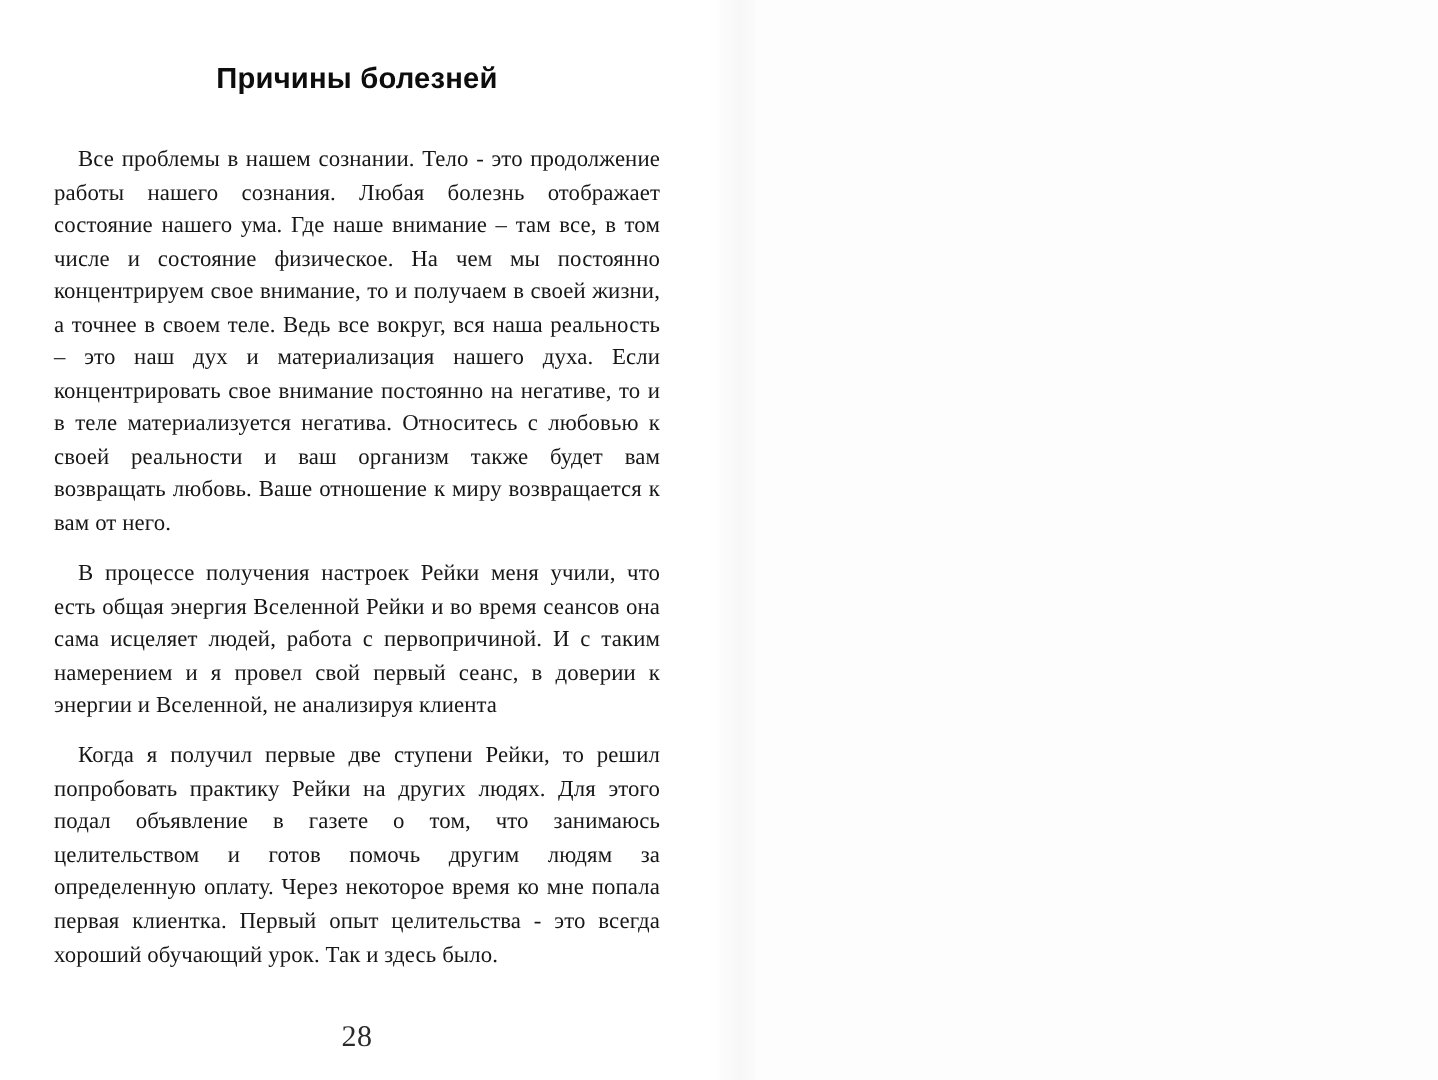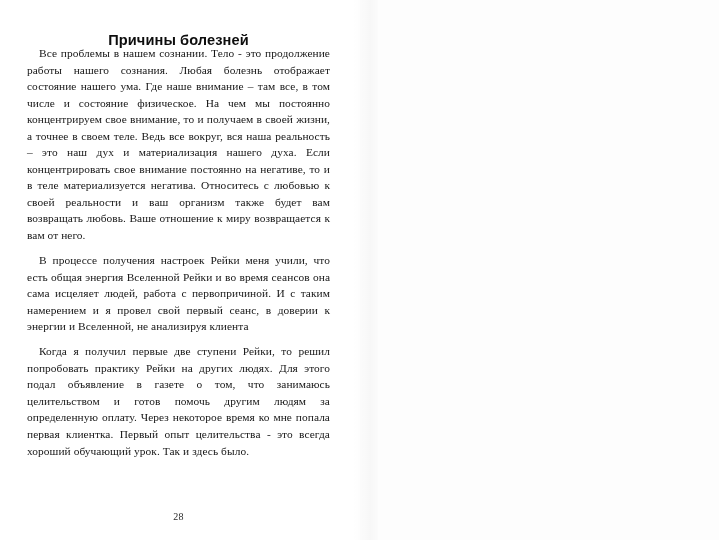--- a/index.html
+++ b/index.html
@@ -52,21 +52,21 @@
   .text-block {
     position: absolute;
     font-size: 11.4px;
     line-height: 16.55px;
     text-align: justify;
     text-justify: inter-word;
     letter-spacing: 0.06px;
     color: #161616;
   }
 
-  .left-block  { left: 27px;  top: 45px;  width: 303px; }
+  .left-block  { left: 27px;  top: 72px;  width: 303px; }
 
   .chapter-title {
     position: absolute;
     left: 27px;
     top: 32px;
     width: 303px;
     text-align: center;
     font-family: "Liberation Sans", "DejaVu Sans", sans-serif;
     font-weight: 700;
     font-size: 14.6px;
@@ -80,21 +80,21 @@
   }
   p + p { margin-top: 8.5px; }
 
   
   p { text-align-last: left; }
 
   .folio {
     position: absolute;
     width: 303px;
     text-align: center;
-    font-size: 10px;
+    font-size: 15px;
     color: #2a2a2a;
     letter-spacing: 0.2px;
   }
   .folio-left  { left: 27px;  top: 511px; }
 </style>
 </head>
 <body>
 
 <div class="spread">
 

